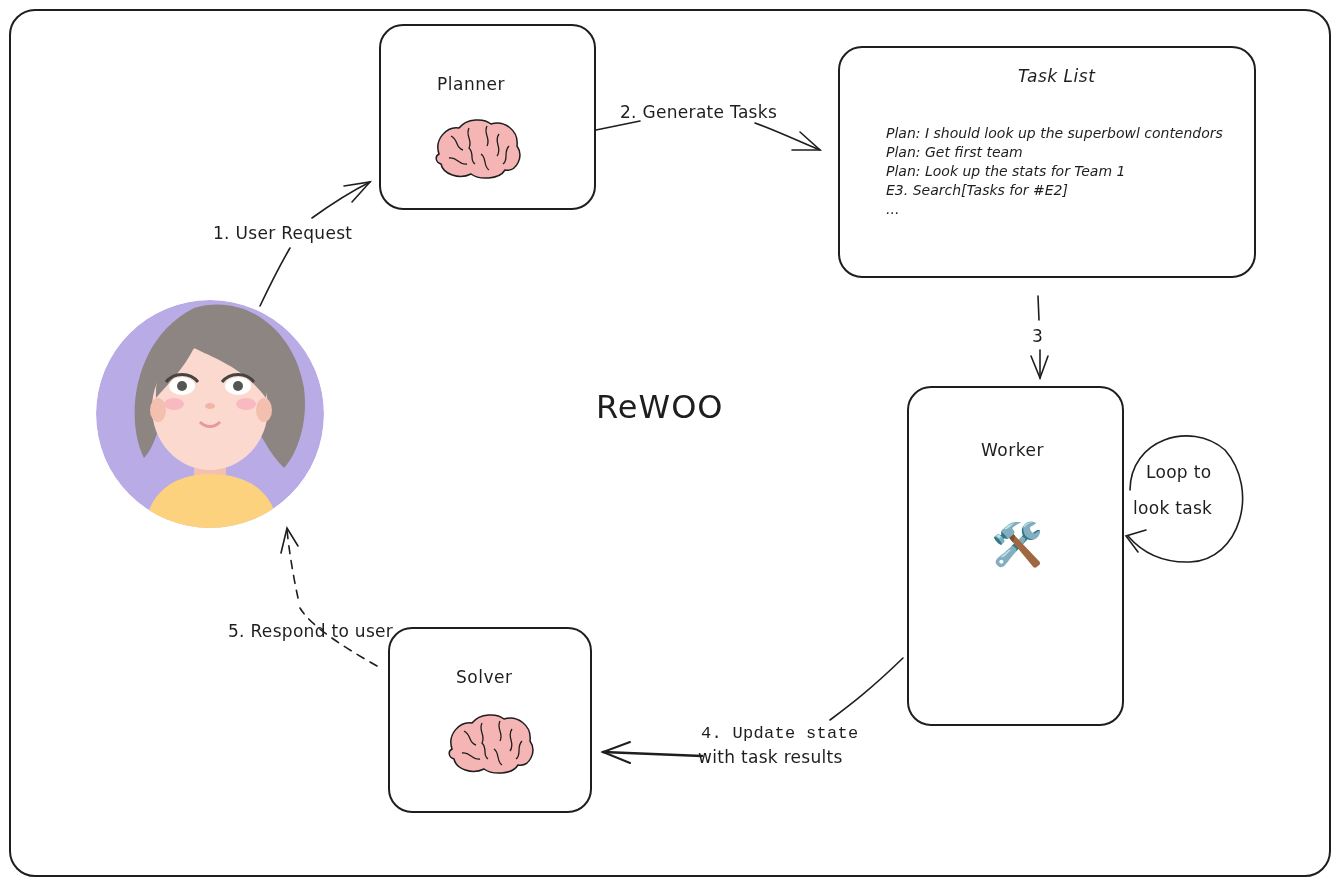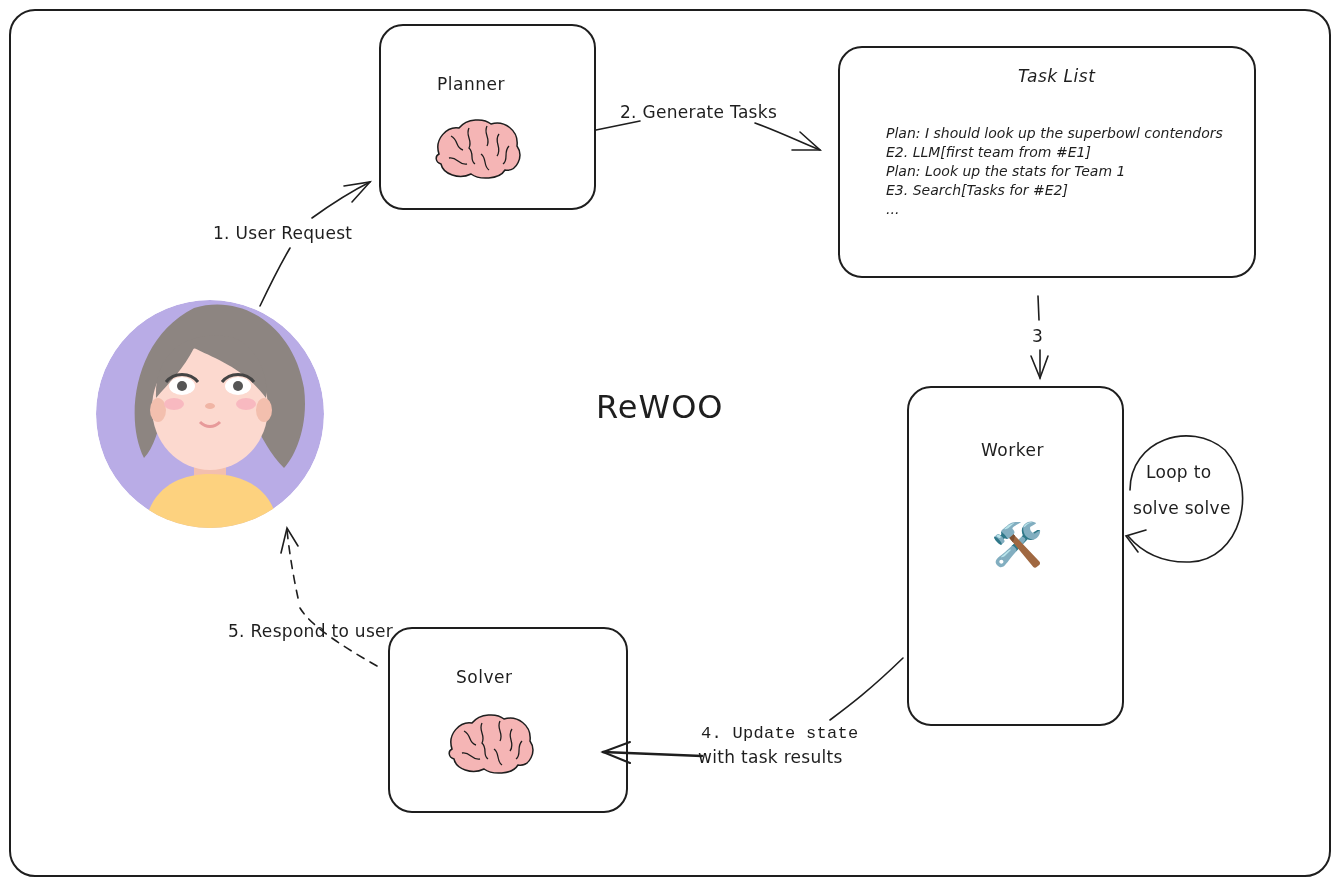--- a/index.html
+++ b/index.html
@@ -27,33 +27,33 @@
   <svg width="100" height="70" style="position:absolute;left:48px;top:88px;" viewBox="0 0 100 70">
     <path d="M10 40 C5 25 18 12 30 14 C38 4 55 4 62 10 C75 6 90 16 88 32 C95 42 88 58 76 56 C70 66 50 66 42 60 C30 66 14 60 12 50 C6 48 6 42 10 40 Z" fill="#f5b5b5" stroke="#1e1e1e" stroke-width="1.5"></path>
     <path d="M22 22 C30 26 26 34 34 36 M40 14 C36 22 44 26 40 34 C46 40 40 46 46 50 M58 12 C54 20 62 24 58 32 M70 20 C64 28 74 34 68 42 M80 32 C74 38 80 46 74 50 M20 44 C28 42 30 52 38 50 M52 40 C58 44 54 52 60 56" fill="none" stroke="#1e1e1e" stroke-width="1.3"></path>
   </svg>
 </div>
 
 <div class="box" style="left:838px;top:46px;width:418px;height:232px;font-style:italic;">
   <div class="title" style="left:178px;top:18px;">Task List</div>
   <div class="tasks">
     <div>Plan: I should look up the superbowl contendors</div>
-    <div>E2. LLM[first team from #E1]</div>
+    <div>Plan: Get first team</div>
     <div>Plan: Look up the stats for Team 1</div>
     <div>E3. Search[Tasks for #E2]</div>
     <div>...</div>
   </div>
 </div>
 
 <div class="box" style="left:907px;top:386px;width:217px;height:340px;">
   <div class="title" style="left:72px;top:52px;">Worker</div>
   <div class="emoji" style="left:82px;top:132px;">🛠️</div>
 </div>
 
-<div class="box" style="left:388px;top:627px;width:240px;height:186px;">
+<div class="box" style="left:388px;top:627px;width:204px;height:186px;">
   <div class="title" style="left:66px;top:38px;">Solver</div>
   <svg width="100" height="70" style="position:absolute;left:52px;top:80px;" viewBox="0 0 100 70">
     <path d="M10 40 C5 25 18 12 30 14 C38 4 55 4 62 10 C75 6 90 16 88 32 C95 42 88 58 76 56 C70 66 50 66 42 60 C30 66 14 60 12 50 C6 48 6 42 10 40 Z" fill="#f5b5b5" stroke="#1e1e1e" stroke-width="1.5"></path>
     <path d="M22 22 C30 26 26 34 34 36 M40 14 C36 22 44 26 40 34 C46 40 40 46 46 50 M58 12 C54 20 62 24 58 32 M70 20 C64 28 74 34 68 42 M80 32 C74 38 80 46 74 50 M20 44 C28 42 30 52 38 50 M52 40 C58 44 54 52 60 56" fill="none" stroke="#1e1e1e" stroke-width="1.3"></path>
   </svg>
 </div>
 
 <svg width="232" height="232" style="position:absolute;left:94px;top:298px;" viewBox="0 0 232 232">
   <defs>
       <clipPath id="avc">
@@ -80,21 +80,21 @@
     <path d="M50 232 C55 190 85 176 116 176 C150 176 180 190 185 232 Z" fill="#fdd27f"></path>
   </g>
 </svg>
 
 <div class="center-title">ReWOO</div>
 
 <div class="label" style="left:213px;top:223px;">1. User Request</div>
 <div class="label" style="left:620px;top:102px;">2. Generate Tasks</div>
 <div class="label" style="left:1032px;top:326px;">3</div>
 <div class="label" style="left:1146px;top:462px;">Loop to</div>
-<div class="label" style="left:1133px;top:498px;">solve solve</div>
+<div class="label" style="left:1133px;top:498px;">look task</div>
 <div class="label" style="left:701px;top:724px;font-family:Liberation Mono, monospace;">4. Update state</div>
 <div class="label" style="left:698px;top:747px;">with task results</div>
 <div class="label" style="left:228px;top:621px;">5. Respond to user</div>
 
 <svg class="overlay" width="1342" height="888">
   <g fill="none" stroke="#1e1e1e" stroke-width="1.6" stroke-linecap="round">
 
     <path d="M260 306 C270 285 280 265 290 248"></path>
     <path d="M312 218 C330 205 350 192 370 182"></path>
     <path d="M344 186 L370 182 L352 202"></path>

